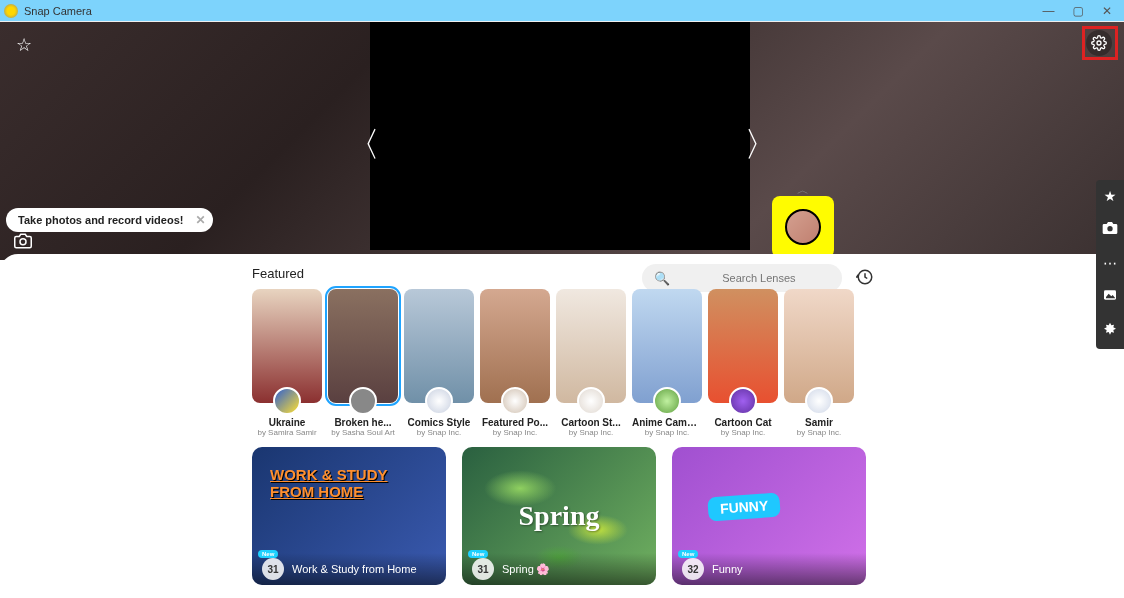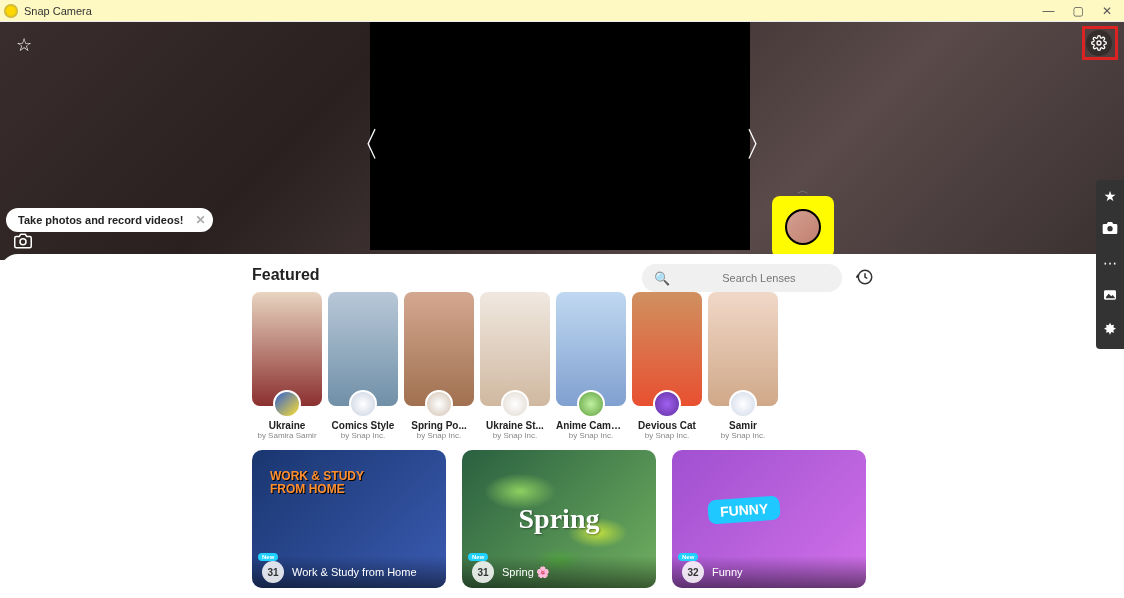--- a/index.html
+++ b/index.html
@@ -1,18 +1,18 @@
 <!DOCTYPE html>
 <html><head>
 <meta charset="utf-8">
 <style>
 * { margin: 0; padding: 0; box-sizing: border-box; }
 body { font-family: -apple-system, BlinkMacSystemFont, "Segoe UI", Arial, sans-serif; background: #fff; width: 1124px; height: 598px; overflow: hidden; }
 
-.titlebar { height: 22px; background: #fef9c3; display: flex; align-items: center; padding: 0 4px; border-bottom: 1px solid #eee; }
+.titlebar { height: 22px; background: #7dd3fc; display: flex; align-items: center; padding: 0 4px; border-bottom: 1px solid #eee; }
 .titlebar-icon { width: 14px; height: 14px; border-radius: 50%; background: radial-gradient(circle, #ffd700 40%, #888 100%); margin-right: 6px; }
 .titlebar-text { font-size: 11px; color: #333; flex: 1; }
 .win-controls { display: flex; gap: 18px; padding-right: 8px; }
 .win-btn { font-size: 12px; color: #555; cursor: pointer; }
 
 .video-area { height: 238px; background: linear-gradient(135deg, #3a2d2d 0%, #2a2020 30%, #5a4a4a 70%, #3a3030 100%); position: relative; }
 .star-btn { position: absolute; top: 12px; left: 16px; color: #fff; font-size: 18px; }
 .gear-btn { position: absolute; top: 8px; right: 12px; width: 26px; height: 26px; background: rgba(0,0,0,0.3); border-radius: 50%; display: flex; align-items: center; justify-content: center; }
 .gear-highlight { position: absolute; top: 4px; right: 6px; width: 36px; height: 34px; border: 3px solid #dd2222; }
 .video-frame { position: absolute; left: 370px; top: 0; width: 380px; height: 228px; background: #000; }
@@ -23,21 +23,21 @@
 .snapcode-inner { width: 36px; height: 36px; border-radius: 50%; background: linear-gradient(135deg,#d4a090,#c08070); border: 2px solid #000; }
 .snapcode-chevron { position: absolute; top: -14px; left: 50%; transform: translateX(-50%); color: #888; font-size: 12px; }
 .tooltip { position: absolute; left: 6px; bottom: 28px; background: #fff; border-radius: 20px; padding: 6px 30px 6px 12px; font-size: 11px; font-weight: 600; color: #222; margin-top: 28px; }
 .tooltip-close { position: absolute; right: 8px; top: 50%; transform: translateY(-50%); color: #aaa; font-size: 12px; }
 .camera-btn { position: absolute; left: 14px; bottom: 6px; color: #fff; font-size: 16px; }
 
 .right-rail { position: absolute; right: 0; top: 180px; width: 28px; display: flex; flex-direction: column; gap: 16px; align-items: center; background: #333; padding: 8px 0; border-radius: 4px 0 0 4px; z-index: 10; }
 .rail-icon { color: #fff; font-size: 14px; }
 
 .panel { background: #fff; border-radius: 18px 18px 0 0; margin-top: -6px; padding: 12px 252px 0 252px; position: relative; height: 344px; }
-.section-title { font-size: 16px; font-weight: 700; color: #222; margin-bottom: 8px; }
+.section-title { font-size: 13px; font-weight: 400; color: #222; margin-bottom: 8px; }
 .search-row { position: absolute; top: 10px; right: 250px; display: flex; align-items: center; gap: 14px; }
 .search-box { background: #f0f0f0; border-radius: 18px; width: 200px; height: 28px; display: flex; align-items: center; padding: 0 12px; gap: 8px; }
 .search-icon { color: #888; font-size: 13px; }
 .search-input { border: none; background: transparent; font-size: 11px; color: #888; outline: none; flex: 1; margin-left: 44px; }
 .history-icon { color: #555; font-size: 15px; }
 
 .lens-row { display: flex; gap: 6px; margin-bottom: 10px; }
 .lens-card { width: 70px; display: flex; flex-direction: column; align-items: center; cursor: pointer; }
 .lens-thumb { width: 70px; height: 114px; border-radius: 8px; position: relative; background: #ccc; }
 .lens-card.selected .lens-thumb { outline: 2px solid #1fa4ff; outline-offset: 1px; }
@@ -68,21 +68,21 @@
 .b3 { background: radial-gradient(#fff,#d0c0b0); }
 .b4 { background: radial-gradient(#fff,#e0d8d0); }
 .b5 { background: radial-gradient(#c0f0a0,#60a040); }
 .b6 { background: radial-gradient(#a060f0,#6030a0); }
 .b7 { background: radial-gradient(#fff,#d0d8e8); }
 
 .c0 { background: linear-gradient(135deg,#1a3670,#3a5ab0); }
 .c1 { background: linear-gradient(135deg,#2a6040,#70b060); }
 .c2 { background: linear-gradient(135deg,#a050d0,#d070e8); }
 
-.c0-deco { position:absolute; left:18px; top:20px; font-size:12px; font-weight:800; color:#ff9030; line-height:1.1; text-shadow:1px 1px 0 #000; }
+.c0-deco { position:absolute; left:18px; top:20px; font-size:15px; font-weight:800; color:#ff9030; line-height:1.1; text-shadow:1px 1px 0 #000;text-decoration:underline; }
 .c1-deco { position:absolute; left:50%; top:50%; transform:translate(-50%,-50%); font-size:28px; font-family:cursive; color:#fff; font-weight:700; text-shadow:1px 1px 2px rgba(0,0,0,.4); }
 .c2-deco { position:absolute; left:36px; top:48px; background:#1fc8ff; color:#fff; padding:4px 12px; border-radius:8px; font-size:14px; font-weight:800; transform:rotate(-4deg); }
 .c1-leaf { position:absolute; inset:0; background:
   radial-gradient(60px 30px at 30% 30%, #8fd060 0%, transparent 60%),
   radial-gradient(50px 25px at 70% 60%, #c0e040 0%, transparent 60%),
   radial-gradient(40px 20px at 50% 80%, #50a040 0%, transparent 60%); }
 </style>
 </head>
 <body>
 
@@ -164,53 +164,60 @@
 
   <div class="section-title">Featured</div>
   <div class="lens-row" id="lens-row">
       <div class="lens-card">
         <div class="lens-thumb t0">
           <div class="lens-badge b0"></div>
         </div>
         <div class="lens-name">Ukraine</div>
         <div class="lens-author">by Samira Samir</div>
       </div>
+      <div class="lens-card selected">
+        <div class="lens-thumb t1">
+          <div class="lens-badge b1"></div>
+        </div>
+        <div class="lens-name">Broken he...</div>
+        <div class="lens-author">by Sasha Soul Art</div>
+      </div>
       <div class="lens-card">
         <div class="lens-thumb t2">
           <div class="lens-badge b2"></div>
         </div>
         <div class="lens-name">Comics Style</div>
         <div class="lens-author">by Snap Inc.</div>
       </div>
       <div class="lens-card">
         <div class="lens-thumb t3">
           <div class="lens-badge b3"></div>
         </div>
-        <div class="lens-name">Spring Po...</div>
+        <div class="lens-name">Featured Po...</div>
         <div class="lens-author">by Snap Inc.</div>
       </div>
       <div class="lens-card">
         <div class="lens-thumb t4">
           <div class="lens-badge b4"></div>
         </div>
-        <div class="lens-name">Ukraine St...</div>
+        <div class="lens-name">Cartoon St...</div>
         <div class="lens-author">by Snap Inc.</div>
       </div>
       <div class="lens-card">
         <div class="lens-thumb t5">
           <div class="lens-badge b5"></div>
         </div>
         <div class="lens-name">Anime Camera</div>
         <div class="lens-author">by Snap Inc.</div>
       </div>
       <div class="lens-card">
         <div class="lens-thumb t6">
           <div class="lens-badge b6"></div>
         </div>
-        <div class="lens-name">Devious Cat</div>
+        <div class="lens-name">Cartoon Cat</div>
         <div class="lens-author">by Snap Inc.</div>
       </div>
       <div class="lens-card">
         <div class="lens-thumb t7">
           <div class="lens-badge b7"></div>
         </div>
         <div class="lens-name">Samir</div>
         <div class="lens-author">by Snap Inc.</div>
       </div>
     </div>

